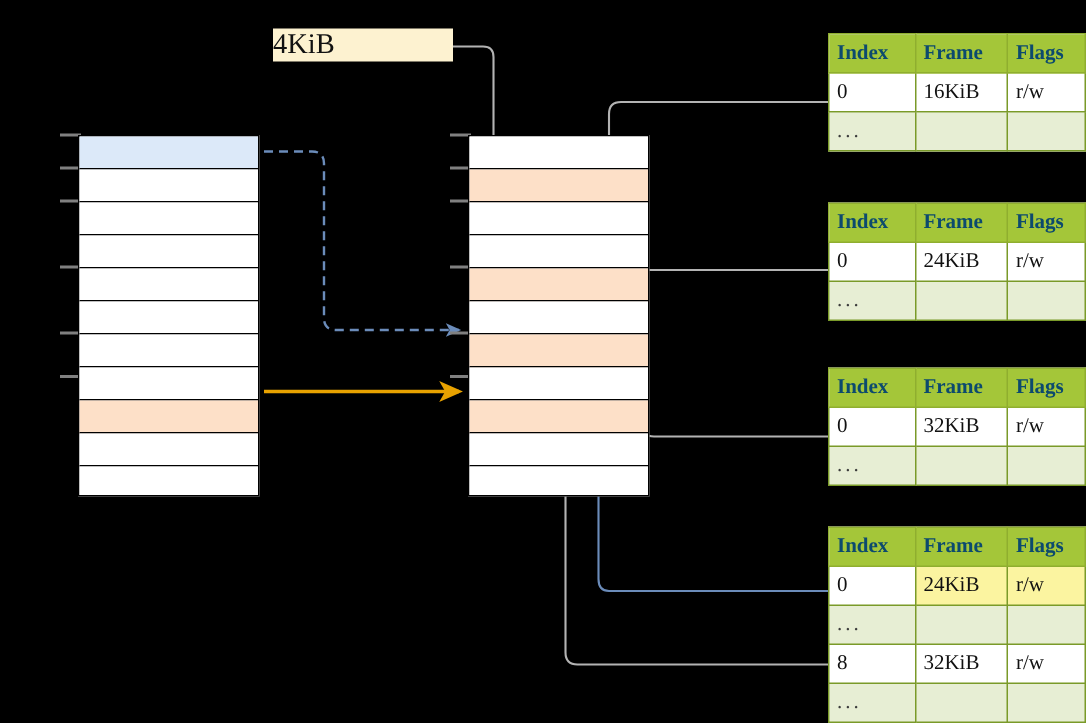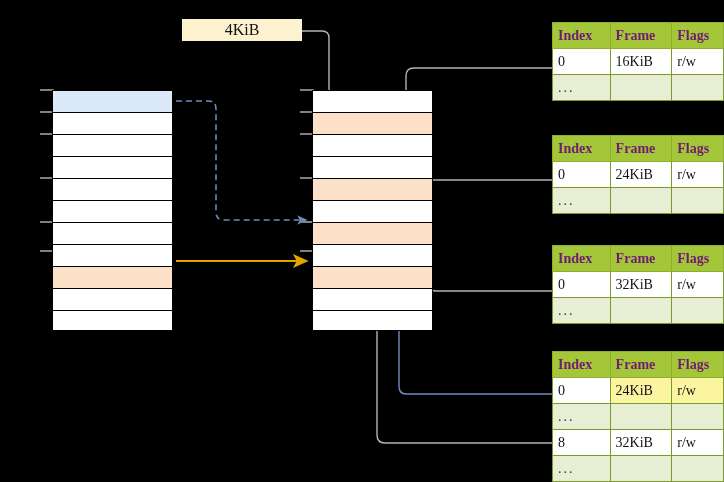--- a/index.html
+++ b/index.html
@@ -11,23 +11,23 @@
     position:relative;
   }
   #canvas{position:absolute;left:0;top:0;width:724px;height:482px;}
 
   
   .size-label{
     position:absolute;
     box-sizing:border-box;
     background:#fdf2d0;
     color:#111111;
-    font-size:16px;
+    font-size:19px;
     line-height:22px;
-    text-align:center;
+    text-align:left;
     z-index:6;
   }
 
   
   .memcol{
     position:absolute;
     box-sizing:border-box;
     border:1.5px solid #000000;
     background:#ffffff;
     z-index:4;
@@ -63,21 +63,21 @@
     border:1px solid #7a9a29;
     padding:1px 5px;
     height:26px;
     text-align:left;
     white-space:nowrap;
     color:#111111;
     font-weight:normal;
   }
   .ptable th{
     background:#a4c639;
-    color:#701a75;
+    color:#0c4a6e;
     font-weight:bold;
     border-color:#8fae2f;
   }
   .ptable tr.alt td{background:#e7eed4;color:#3b3b3b;}
   .ptable td.hl{background:#fbf4a0;}
   .col-index{width:58px;}
   .col-frame{width:62px;}
   .col-flags{width:52px;margin-left:16px;}
   .ell{letter-spacing:2px;}
 </style>

